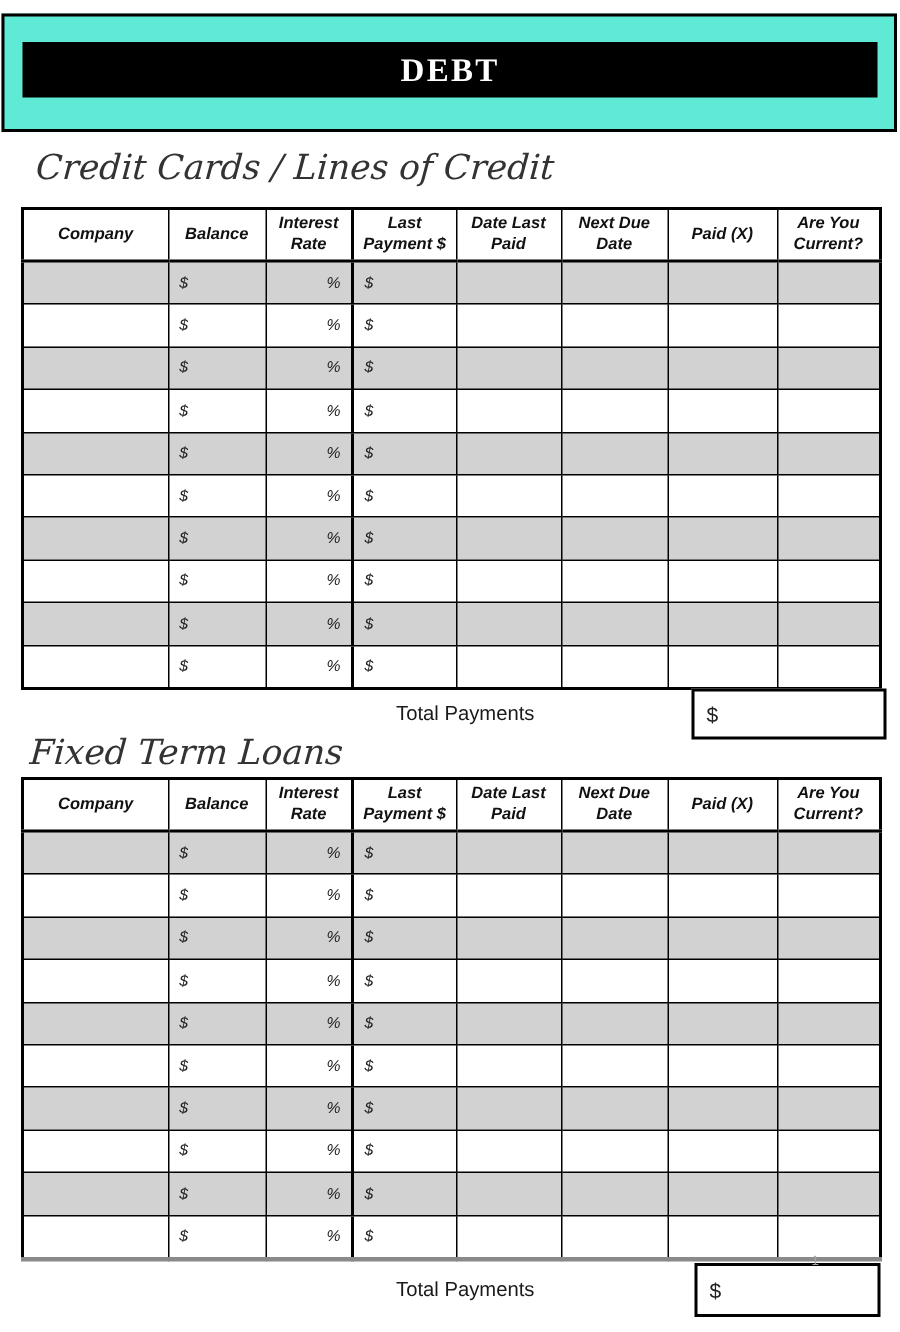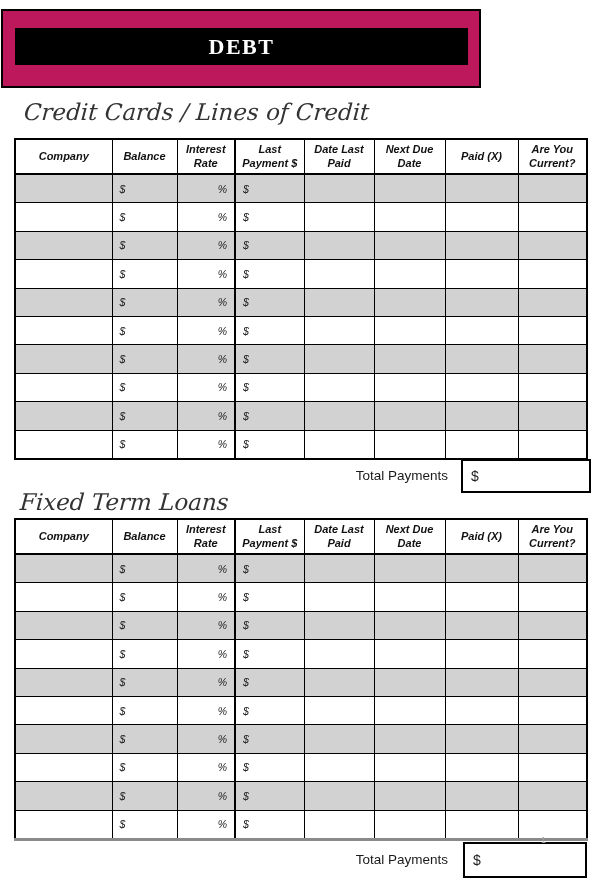--- a/index.html
+++ b/index.html
@@ -4,22 +4,22 @@
 <style>
   html, body { margin:0; padding:0; }
   body {
     width:600px; height:888px; position:relative; overflow:hidden;
     background:#ffffff; color:#1a1a1a;
     font-family:"Liberation Sans", sans-serif;
   }
 
   
   .header-box {
-    position:absolute; left:1px; top:9px; width:480px; height:79px;
-    border:2px solid #000; box-sizing:border-box; background:#be185d;
+    position:absolute; left:1px; top:9px; width:597px; height:79px;
+    border:2px solid #000; box-sizing:border-box; background:#5eead4;
   }
   .header-bar {
     position:absolute; left:12px; top:17px; right:11px; height:37px;
     background:var(--header-bar-bg,#000); color:var(--header-bar-text,#fff);
     font-family:"Liberation Serif", serif; font-weight:bold;
     font-size:22px; letter-spacing:1.5px; text-align:center; line-height:37px;
   }
 
   
   .script-heading {
@@ -49,21 +49,21 @@
   table.debt td {
     border:1px solid #000; height:27.4px; padding:0 7px;
     font-size:10.5px; vertical-align:middle; text-align:left; color:#222;
   }
   table.debt td.right { text-align:right; }
   table.debt th:nth-child(4), table.debt td:nth-child(4) { border-left-width:2px; }
   table.debt tr.alt td { background:var(--row-shaded,#d2d2d2); }
 
   
   .total-label {
-    position:absolute; left:286px; width:162px; text-align:right;
+    position:absolute; left:264px; width:162px; text-align:left;
     font-size:13.5px; color:#1a1a1a;
   }
   #total-label-1 { top:459px; height:34px; line-height:34px; }
   #total-label-2 { top:842px; height:36px; line-height:36px; }
 
   .total-box {
     position:absolute; border:2px solid #000; box-sizing:border-box;
     background:#fff; display:flex; align-items:center;
     padding-left:8px; font-size:14px; color:#222;
   }

